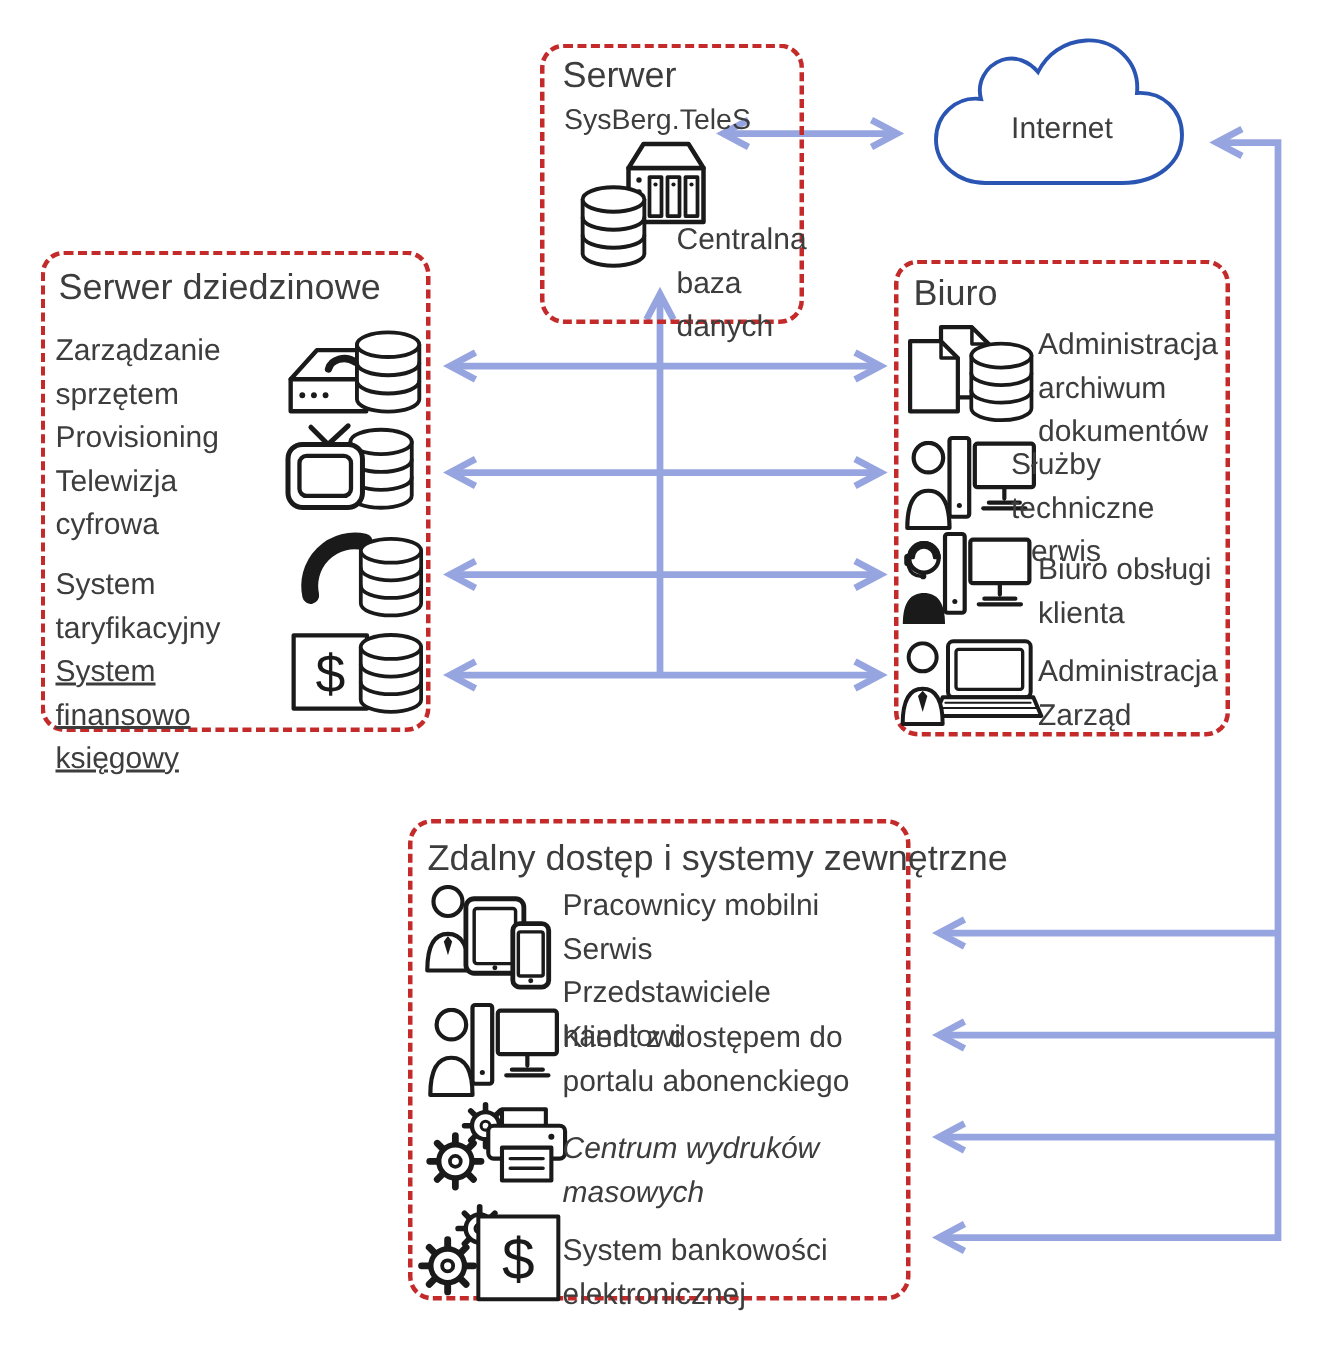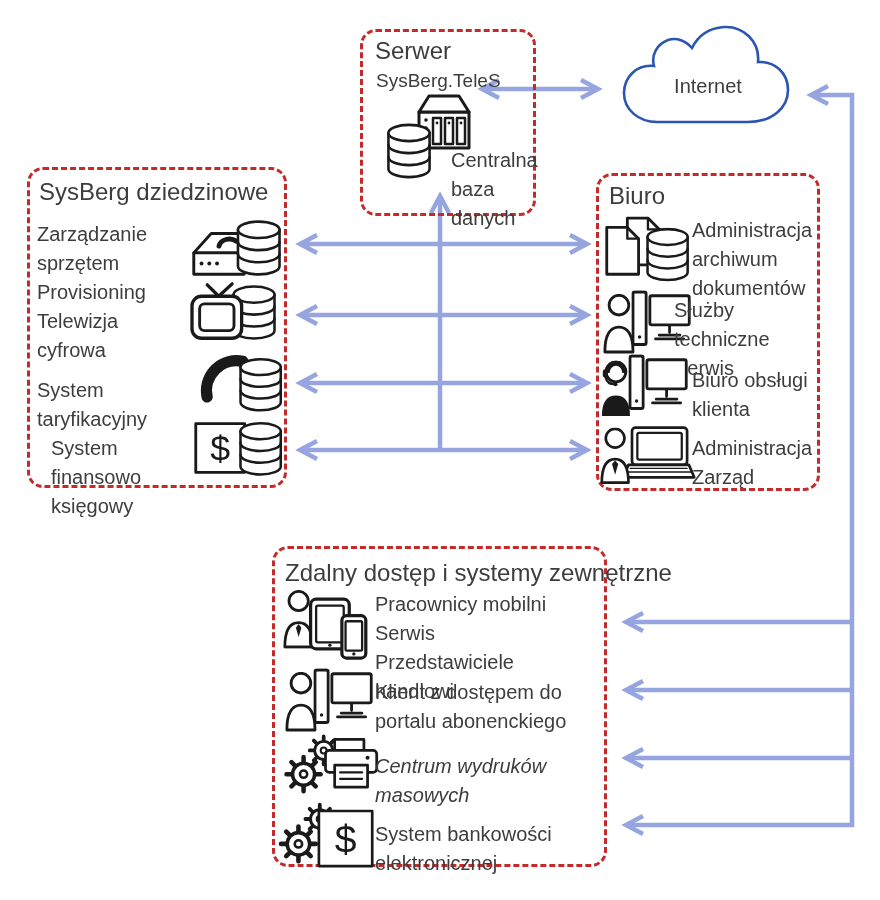--- a/index.html
+++ b/index.html
@@ -84,21 +84,21 @@
       <circle cx="52" cy="33" r="1.4" fill="currentColor" stroke="none"></circle>
       <circle cx="64" cy="33" r="1.4" fill="currentColor" stroke="none"></circle>
       <circle cx="76" cy="33" r="1.4" fill="currentColor" stroke="none"></circle>
       <use href="#db" x="0" y="32" width="48" height="58"></use>
     </svg>
     <div class="label" style="left:88px;top:114px;width:80px;">Centralna
 baza danych</div>
   </div>
 
   <div class="box" id="left-box" style="left:27px;top:167px;width:254px;height:315px;">
-    <div class="box-title" style="left:9px;top:8px;">SysBerg dziedzinowe</div>
+    <div class="box-title" style="left:9px;top:8px;">Serwer dziedzinowe</div>
 
     <div class="label" style="left:7px;top:50px;width:155px;">Zarządzanie sprzętem
 Provisioning</div>
     <svg class="ic" style="left:156px;top:46px;" width="97" height="64" viewBox="0 0 100 66">
       <path d="M8,38 L26,18 H78 L60,38 Z" fill="#fff" stroke-width="3"></path>
       <rect x="8" y="38" width="52" height="22" fill="#fff" stroke-width="3"></rect>
       <path d="M34,31 A11,9 0 0 1 52,26" fill="none" stroke-width="5"></path>
       <circle cx="16" cy="49" r="2" fill="currentColor" stroke="none"></circle>
       <circle cx="24" cy="49" r="2" fill="currentColor" stroke="none"></circle>
       <circle cx="32" cy="49" r="2" fill="currentColor" stroke="none"></circle>
@@ -112,21 +112,21 @@
       <rect x="2" y="16" width="52" height="44" rx="10" fill="#fff" stroke-width="3.5"></rect>
       <rect x="10" y="24" width="36" height="28" rx="5" fill="none" stroke-width="3"></rect>
     </svg>
 
     <div class="label" style="left:7px;top:206px;width:155px;">System taryfikacyjny</div>
     <svg class="ic" style="left:164px;top:178px;" width="92" height="66" viewBox="0 0 98 70">
       <path d="M14,52 A32,32 0 0 1 52,14" fill="none" stroke-width="12"></path>
       <use href="#db" x="46" y="8" width="50" height="62"></use>
     </svg>
 
-    <div class="label" style="left:21px;top:264px;width:155px;">System finansowo
+    <div class="label" style="left:7px;top:264px;width:155px;text-decoration:underline;">System finansowo
 księgowy</div>
     <svg class="ic" style="left:162px;top:246px;" width="94" height="64" viewBox="0 0 100 68">
       <rect x="4" y="8" width="52" height="52" fill="#fff" stroke-width="3"></rect>
       <text class="dollar" x="30" y="48" font-size="38">$</text>
       <use href="#db" x="48" y="4" width="50" height="62"></use>
     </svg>
   </div>
 
   <div class="box" id="office-box" style="left:596px;top:173px;width:218px;height:312px;">
     <div class="box-title" style="left:10px;top:6px;">Biuro</div>

